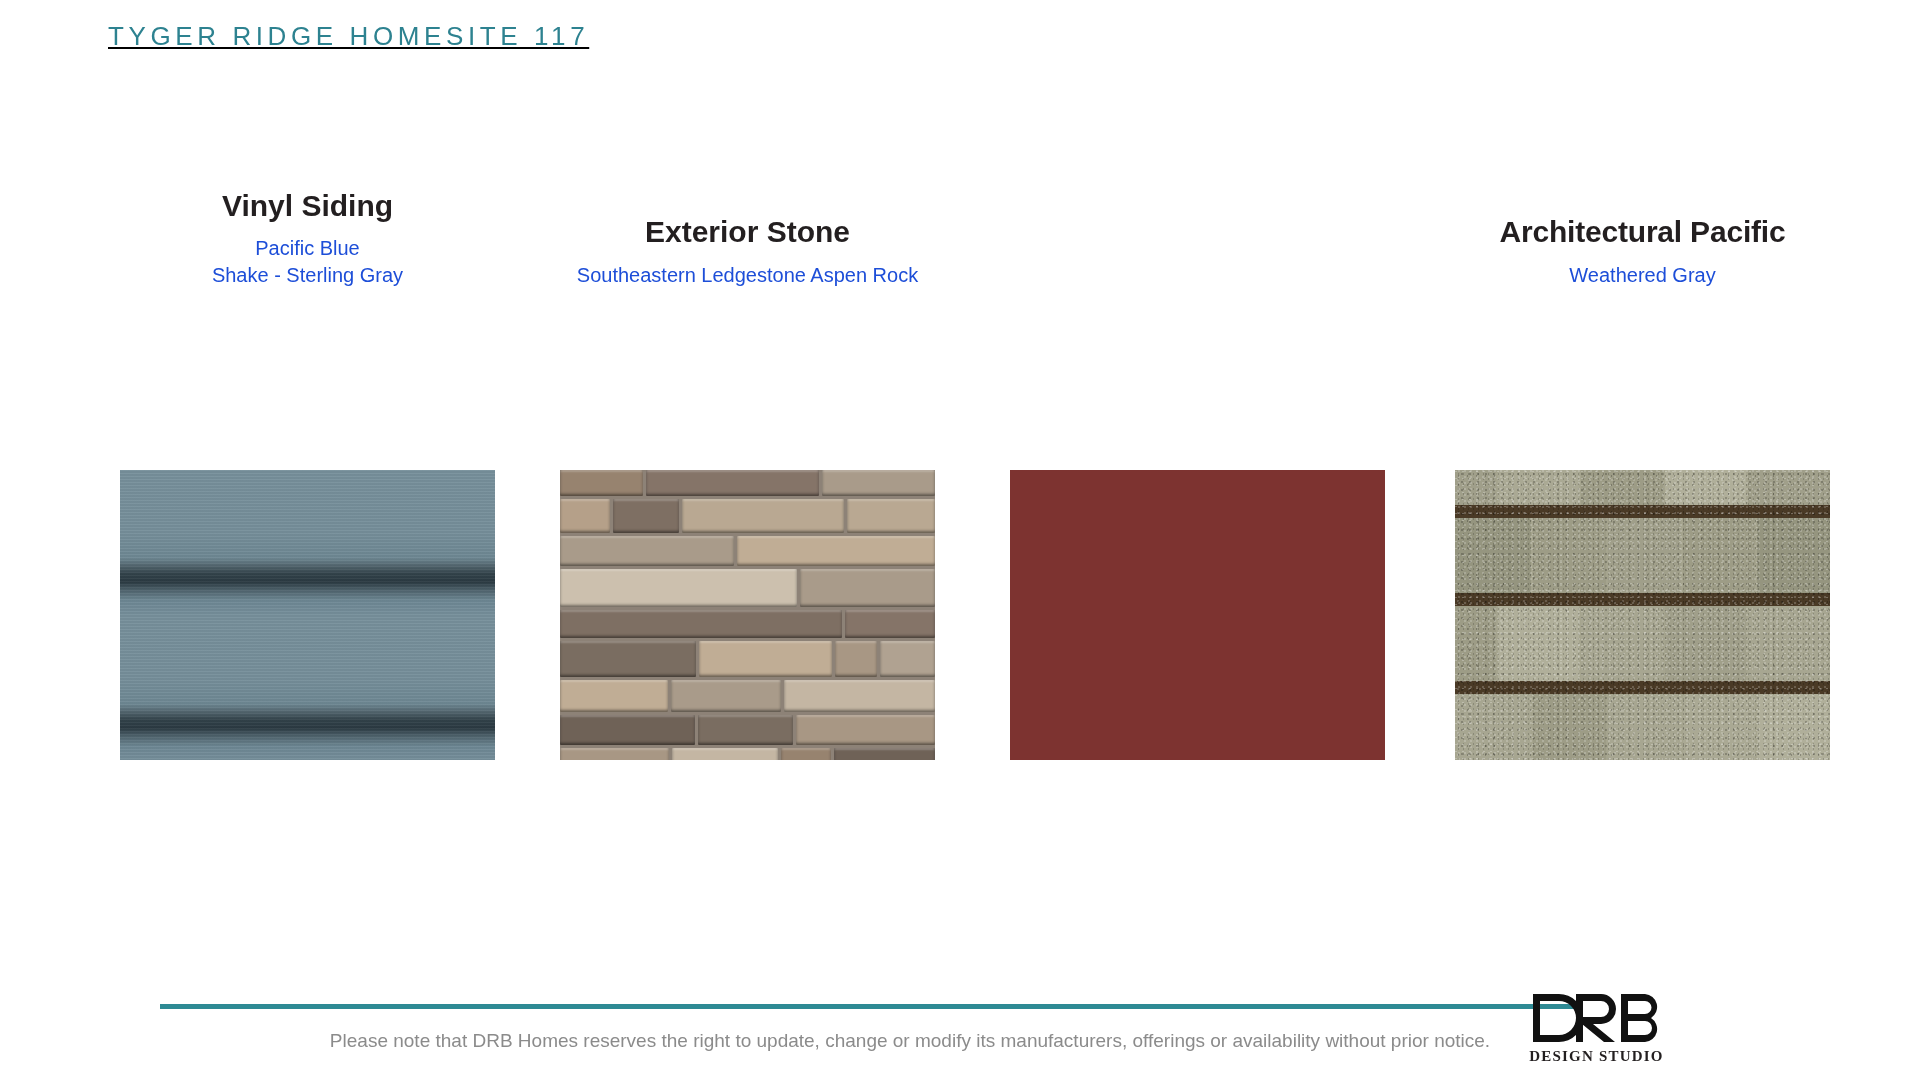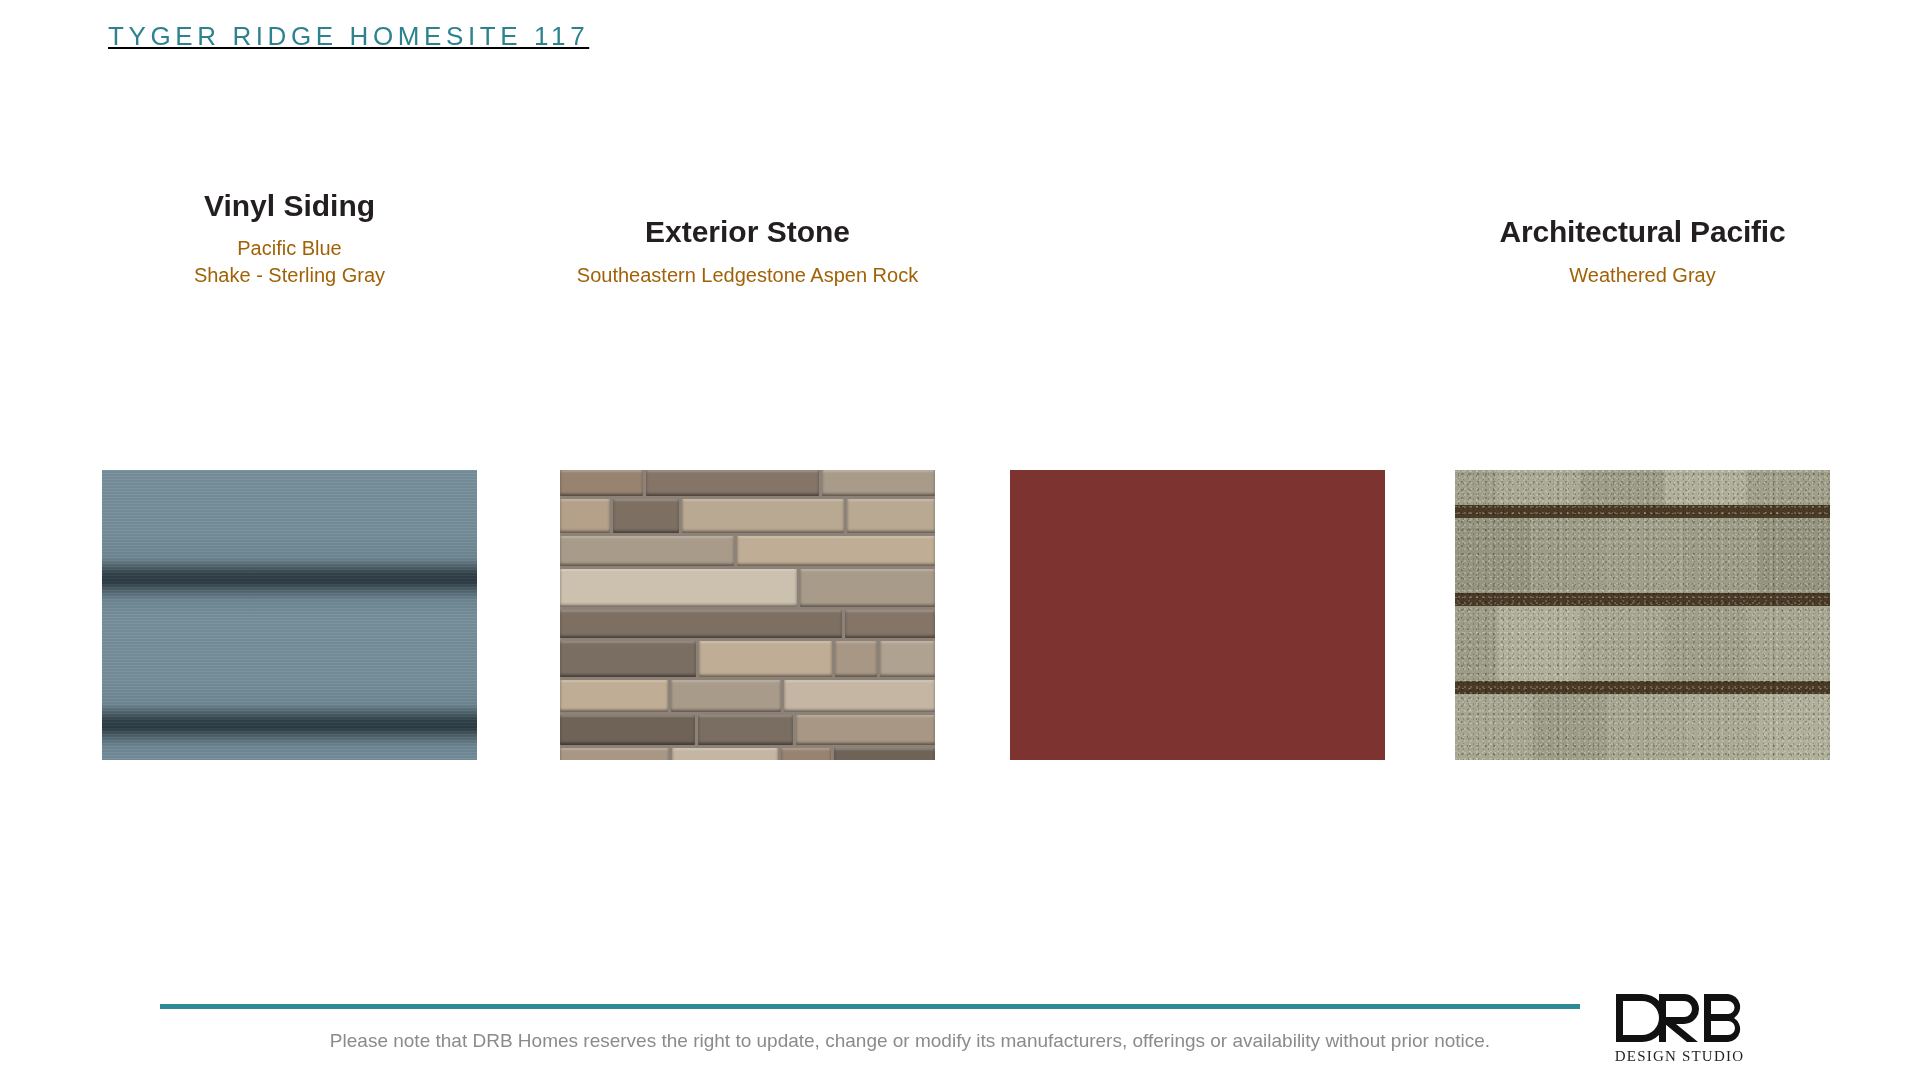--- a/index.html
+++ b/index.html
@@ -64,21 +64,21 @@
     left: 0;
     top: 300px;
     width: 1920px;
     height: 470px;
   }
   .finish-col {
     position: absolute;
     width: 375px;
     text-align: center;
   }
-  .col-0 { left: 102px; }
+  .col-0 { left: 120px; }
   .col-1 { left: 560px; }
   .col-2 { left: 1010px; }
   .col-3 { left: 1455px; }
 
   
   .labels { position: absolute; bottom: 302px; left: 0; width: 100%; }
   .col-0 .labels { bottom: 302px; }
 
   .finish-title {
     font-size: 30px;
@@ -86,21 +86,21 @@
     color: #231f20;
     line-height: 1.18;
     white-space: nowrap;
   }
   .col-3 .finish-title { letter-spacing: -0.2px; }
 
   .finish-sub {
     margin-top: 12px;
     font-size: 20px;
     font-weight: 400;
-    color: #a16207;
+    color: #1d4ed8;
     line-height: 1.32;
   }
   .finish-sub .sub-line { display: block; }
 
   
   .swatch {
     position: absolute;
     top: 170px;
     left: 0;
     width: 375px;
@@ -222,24 +222,25 @@
     width: 1810px;
     text-align: center;
     font-size: 19px;
     color: #8b8b8b;
     font-weight: 400;
     white-space: nowrap;
   }
 
   .logo {
     position: absolute;
-    left: 1612px;
+    left: 1529px;
     top: 990px;
     width: 135px;
     text-align: center;
+    font-weight: bold;
   }
   .logo-mark { display: block; }
   .logo-sub {
     margin-top: 2px;
     font-family: "Liberation Serif", serif;
     font-size: 15px;
     letter-spacing: 1.2px;
     color: #231f20;
     text-align: center;
   }

